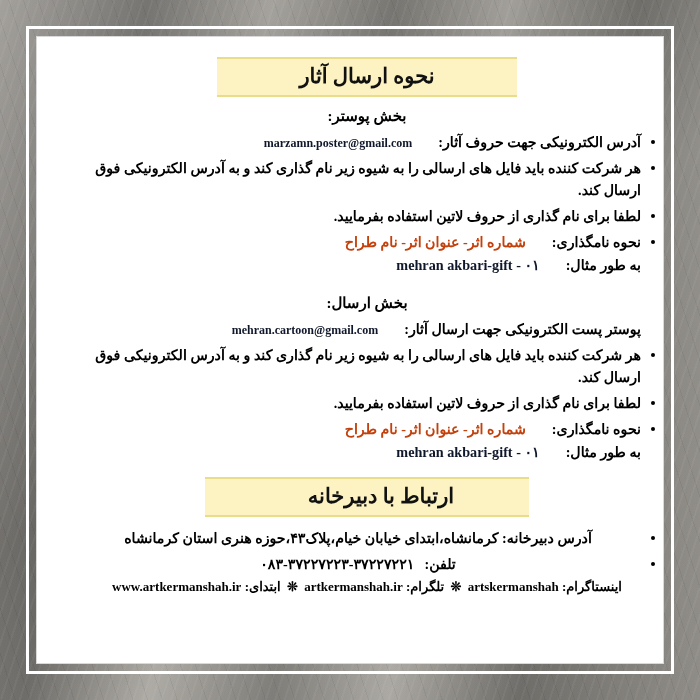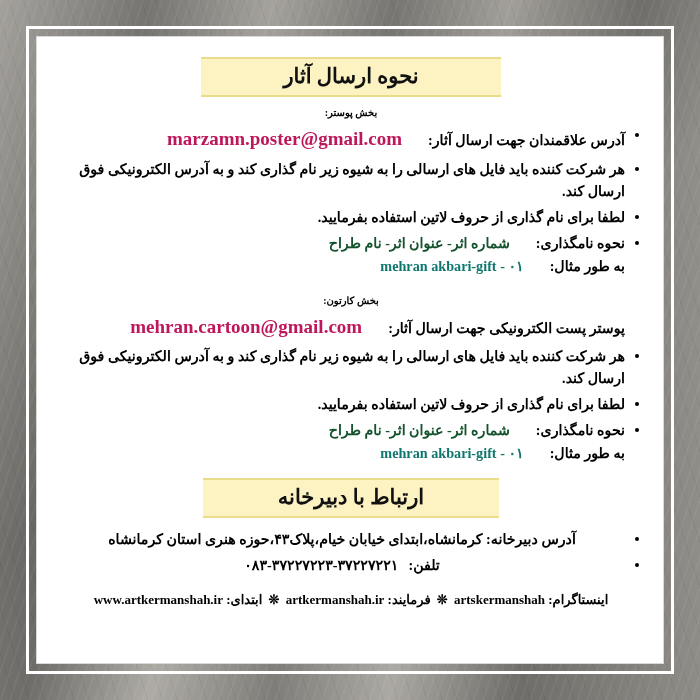--- a/index.html
+++ b/index.html
@@ -44,21 +44,21 @@
     left: 36px; top: 36px;
     width: 628px; height: 628px;
     box-sizing: border-box;
     background: #ffffff;
     border: 1px solid #d9d9d9;
     z-index: 3;
     overflow: hidden;
   }
   .content {
     position: absolute;
-    left: 8px; top: 8px;
+    left: 24px; top: 8px;
     width: 612px; height: 612px;
     box-sizing: border-box;
     padding: 10px 14px 6px 14px;
     direction: rtl;
     text-align: right;
   }
 
   .banner {
     margin: 2px auto 10px auto;
     width: 300px;
@@ -71,25 +71,26 @@
   .banner-title {
     font-size: 21px;
     font-weight: bold;
     letter-spacing: 1px;
     color: #111111;
     line-height: 1.2;
   }
   .banner-wide {
     width: 296px;
     margin-top: 16px;
+    padding-left: 28px;
   }
 
   .section-head {
     text-align: center;
-    font-size: 10px;
+    font-size: 15px;
     font-weight: bold;
     color: #000000;
     margin: 6px 0 6px 0;
   }
 
   ul.bullets {
     list-style: none;
     margin: 0;
     padding: 0;
   }
@@ -118,39 +119,39 @@
   li.no-bullet::before {
     display: none !important;
   }
 
   .email {
     font-family: "Liberation Serif", serif;
     direction: ltr;
     unicode-bidi: embed;
     display: inline-block;
     font-weight: bold;
-    font-size: 19px;
-    color: #be185d;
+    font-size: 12px;
+    color: #0f172a;
   }
   .row-split {
     display: flex;
     flex-direction: row;
     justify-content: flex-start;
     align-items: baseline;
     gap: 26px;
   }
   .label {
     white-space: nowrap;
   }
   .pink {
-    color: #14532d;
+    color: #c2410c;
     font-weight: bold;
   }
   .pink-lat {
-    color: #0f766e;
+    color: #0f172a;
     direction: ltr;
     unicode-bidi: embed;
     display: inline-block;
     font-weight: bold;
   }
   .example-row {
     display: flex;
     flex-direction: row;
     align-items: baseline;
     gap: 26px;
@@ -186,63 +187,62 @@
     text-align: center;
     font-size: 13px;
     font-weight: bold;
     margin-top: 2px;
     color: #000;
   }
   .footer-links .lat {
     direction: ltr;
     unicode-bidi: embed;
     display: inline-block;
-    margin-top: 12px;
   }
   .sep { margin: 0 3px; }
 </style>
 </head>
 <body>
 
 <div class="page">
   <div class="frame-outer"></div>
   <div class="frame-inner">
     <div class="content">
 
       <div class="banner">
         <div class="banner-title">نحوه ارسال آثار</div>
       </div>
 
       <div class="section-head">بخش پوستر:</div>
 
       <ul class="bullets">
         <li>
           <span class="row-split">
-            <span class="label">آدرس علاقمندان جهت ارسال آثار:</span>
+            <span class="label">آدرس الکترونیکی جهت حروف آثار:</span>
             <span class="email">marzamn.poster@gmail.com</span>
           </span>
         </li>
         <li>هر شرکت کننده باید فایل های ارسالی را به شیوه زیر نام گذاری کند و به آدرس الکترونیکی فوق ارسال کند.</li>
         <li>لطفا برای نام گذاری از حروف لاتین استفاده بفرمایید.</li>
         <li>
           <span class="row-split">
             <span class="label">نحوه نامگذاری:</span>
             <span class="pink">شماره اثر- عنوان اثر- نام طراح</span>
           </span>
         </li>
       </ul>
 
       <div class="example-row">
         <span class="label">به طور مثال:</span>
         <span class="pink-lat">mehran akbari-gift - ۰۱</span>
       </div>
 
       <div class="spacer-sm"></div>
 
-      <div class="section-head">بخش کارتون:</div>
+      <div class="section-head">بخش ارسال:</div>
 
       <ul class="bullets">
         <li class="no-bullet">
           <span class="row-split">
             <span class="label">پوستر پست الکترونیکی جهت ارسال آثار:</span>
             <span class="email">mehran.cartoon@gmail.com</span>
           </span>
         </li>
         <li>هر شرکت کننده باید فایل های ارسالی را به شیوه زیر نام گذاری کند و به آدرس الکترونیکی فوق ارسال کند.</li>
         <li>لطفا برای نام گذاری از حروف لاتین استفاده بفرمایید.</li>
@@ -270,21 +270,21 @@
             <span>تلفن:</span>
             <span class="num">۰۸۳-۳۷۲۲۷۲۲۳-۳۷۲۲۷۲۲۱</span>
           </span>
         </li>
       </ul>
 
       <div class="footer-links">
         <span>اینستاگرام:</span>
         <span class="lat">artskermanshah</span>
         <span class="sep">❊</span>
-        <span>فرمایند:</span>
+        <span>تلگرام:</span>
         <span class="lat">artkermanshah.ir</span>
         <span class="sep">❊</span>
         <span>ابتدای:</span>
         <span class="lat">www.artkermanshah.ir</span>
       </div>
 
     </div>
   </div>
 </div>
 

